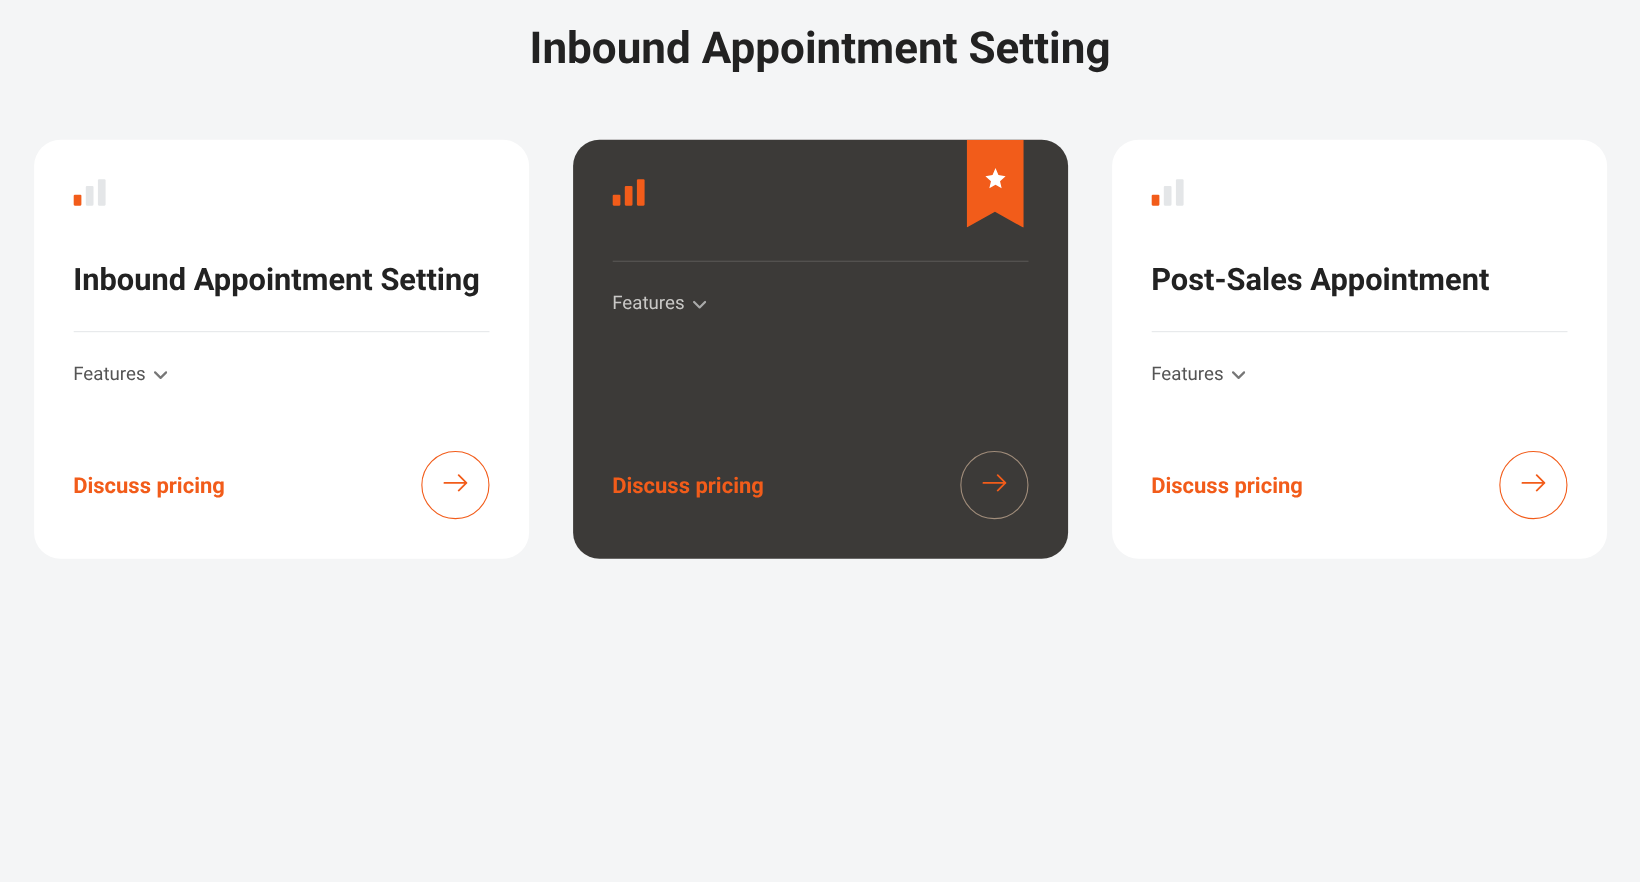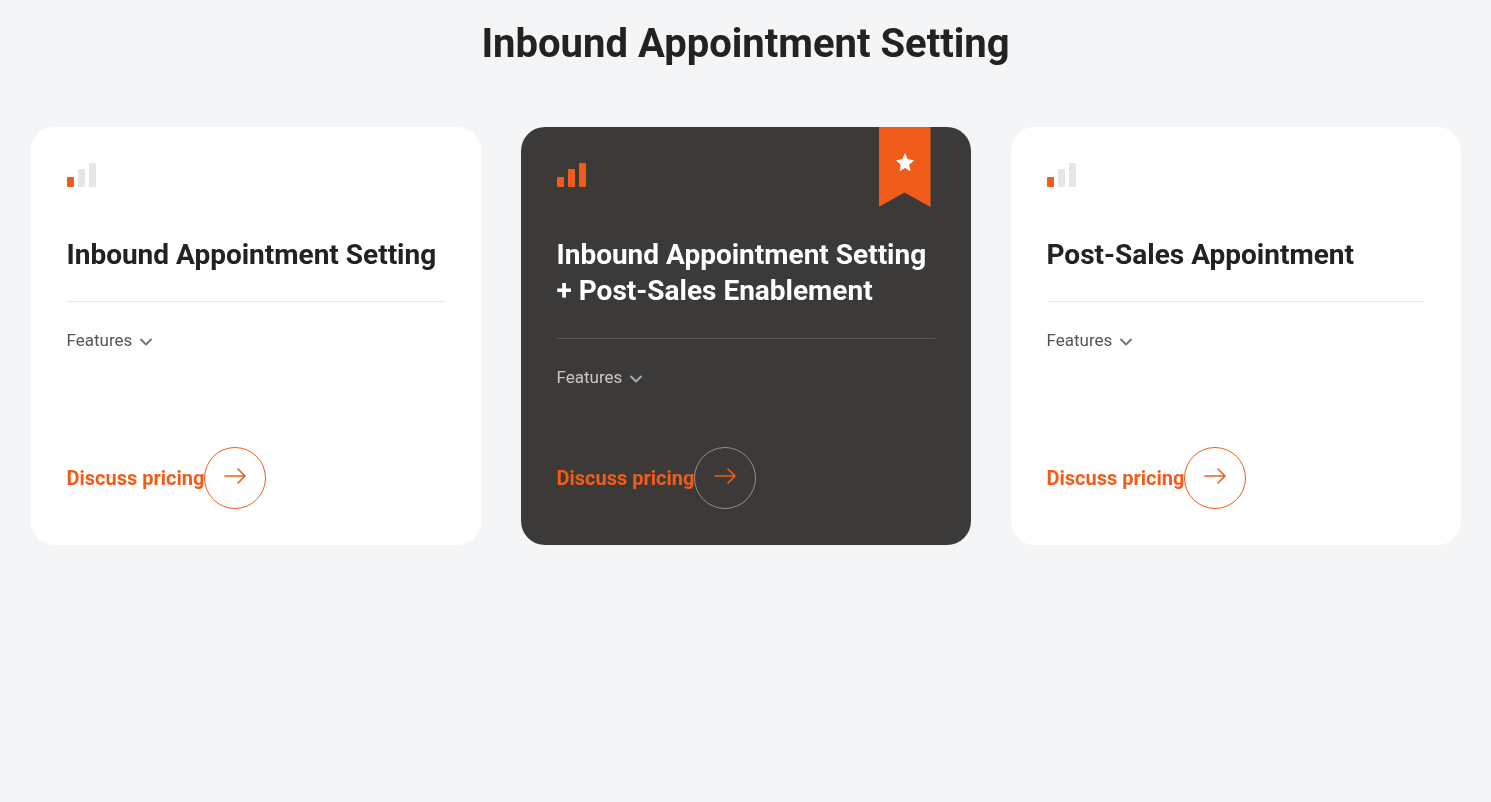--- a/index.html
+++ b/index.html
@@ -101,21 +101,21 @@
     color: #555;
     cursor: pointer;
     user-select: none;
     margin-bottom: auto;
   }
   .card.featured .features-toggle { color: #c9c8c6; }
 
   .card-footer {
     display: flex;
     align-items: center;
-    justify-content: flex-start;
+    justify-content: space-between;
     margin-top: 60px;
   }
   .cta-label {
     font-size: 20px;
     font-weight: 700;
     color: #f25c1a;
     cursor: pointer;
   }
   .cta-btn {
     width: 62px;
@@ -173,21 +173,20 @@
         <svg width="22" height="22" viewBox="0 0 24 24" fill="#fff">
             <path d="M12 2l2.9 6.9L22 10l-5.5 5 1.6 7L12 18.5 5.9 22l1.6-7L2 10l7.1-1.1L12 2z"></path>
           </svg>
       </span>
     </div>
     <div class="card-icon">
       <div class="bar"></div>
         <div class="bar"></div>
         <div class="bar"></div>
     </div>
-    <h2 class="card-title">Inbound Appointment Setting + Post-Sales Enablement</h2>
     <hr class="divider">
     <div class="features-toggle">
       <span>Features</span>
       <span>
         <svg width="12" height="8" viewBox="0 0 12 8" fill="none">
             <path d="M1 1.5L6 6.5L11 1.5" stroke="#aaa" stroke-width="2" stroke-linecap="round" stroke-linejoin="round"></path>
           </svg>
       </span>
     </div>
     <div class="card-footer">

